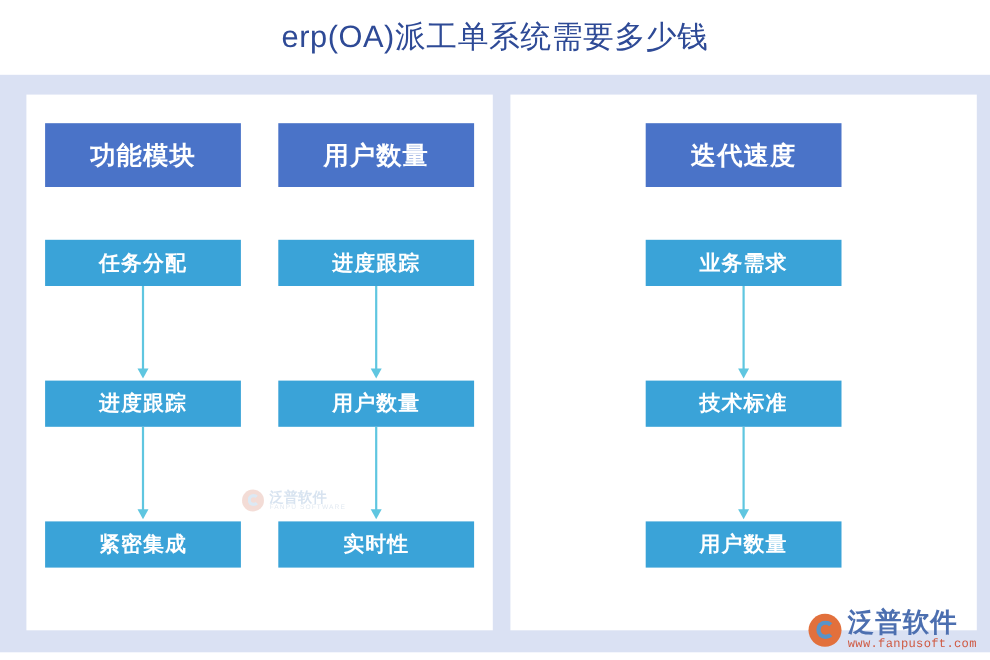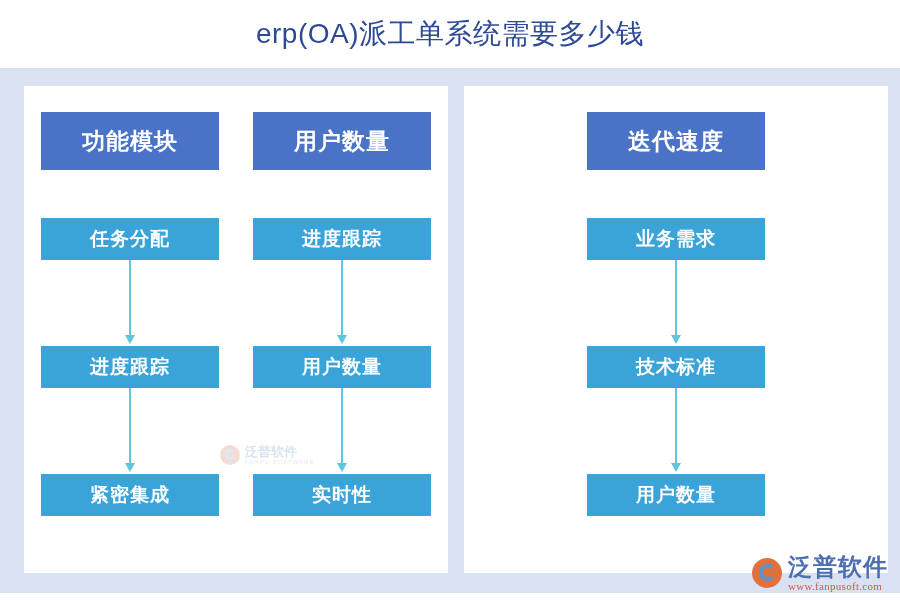--- a/index.html
+++ b/index.html
@@ -205,21 +205,21 @@
   .logo-cn {
     font-size: 24px;
     font-weight: bold;
     color: #4c6fb0;
     white-space: nowrap;
     letter-spacing: 1px;
   }
   .logo-en {
     font-size: 11px;
     color: #cf5a43;
-    font-family: Liberation Serif, serif;
+    font-family: Liberation Mono, monospace;
     letter-spacing: 0.3px;
     white-space: nowrap;
   }
 </style>
 </head>
 <body>
 
 <div class="title-bar">
   <div class="title-text">erp(OA)派工单系统需要多少钱</div>
 </div>

